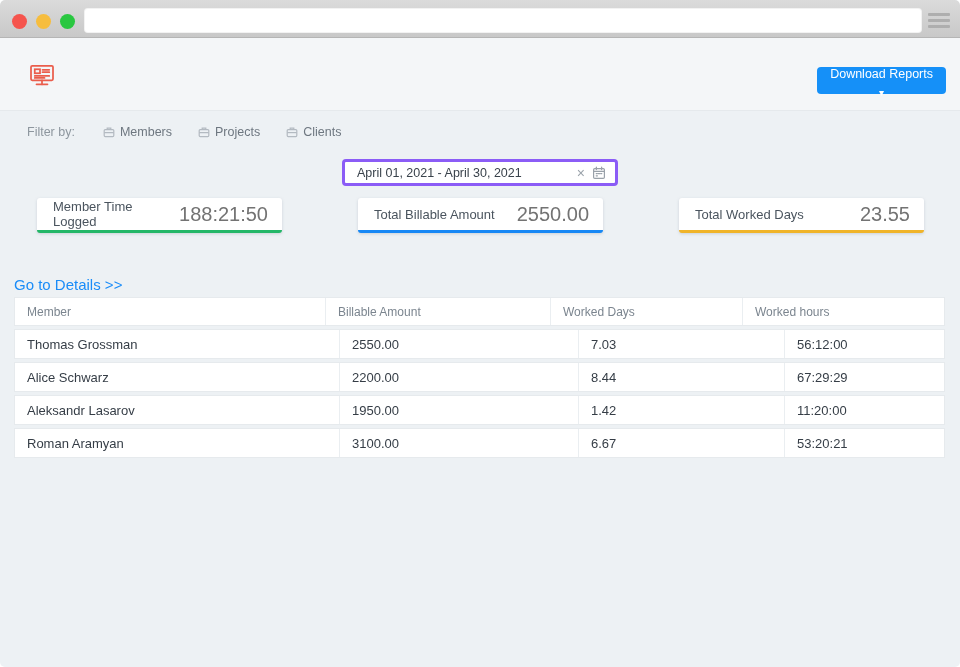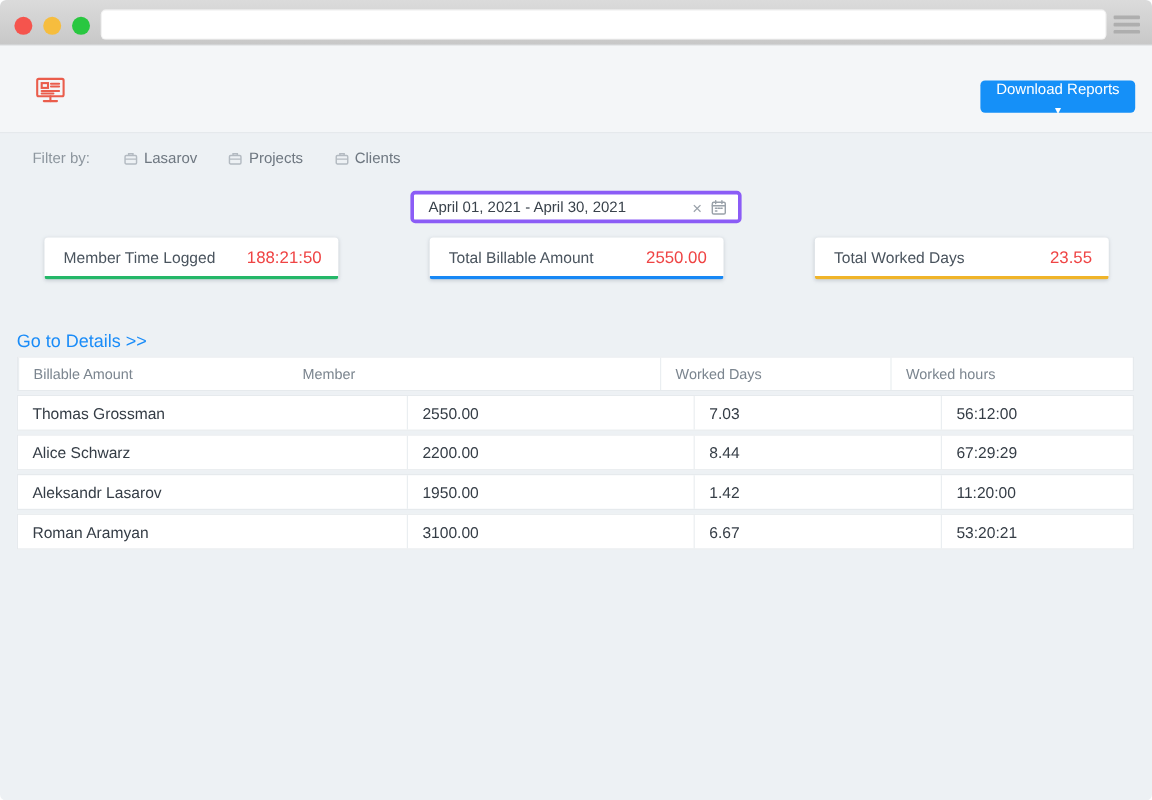--- a/index.html
+++ b/index.html
@@ -55,21 +55,21 @@
   .cal-btn { background:none; border:none; padding:0; cursor:pointer; display:flex; }
 
   
   .stats-row { position:absolute; top:198px; left:0; right:0; display:flex;
                justify-content:space-between; padding:0 36px 0 37px; }
   .card { width:245px; height:35px; background:#fff; border-radius:3px;
           border-bottom:3px solid #ccc; box-shadow:0 1px 3px rgba(140,152,164,0.35);
           display:flex; align-items:center; justify-content:space-between;
           padding:0 14px 0 16px; }
   .card-label { font-size:13px; color:#4a545e; }
-  .card-value { font-size:14px; color:#ef4444; }
+  .card-value { font-size:20px; color:#737373; }
 
   
   .details-link { position:absolute; top:276px; left:14px; font-size:15px;
                   font-weight:normal; color:#1a8cf8; text-decoration:none; cursor:pointer; }
 
   
   .table { position:absolute; top:297px; left:14px; width:931px; }
   .t-head, .t-row { display:flex; background:#fff; border:1px solid #e6eaed;
                     margin-bottom:3px; }
   .t-head { height:29px; }
@@ -122,21 +122,21 @@
 
   <div class="filter-row">
     <span class="filter-label">Filter by:</span>
 
     <span class="filter-item">
       <svg width="12" height="12" viewBox="0 0 12 12" fill="none" stroke="#b3bac1" stroke-width="1.2">
         <rect x="1.2" y="3.6" width="9.6" height="7" rx="1"></rect>
         <path d="M4.2 3.6 V2.2 h3.6 V3.6"></path>
         <line x1="1.2" y1="6.6" x2="10.8" y2="6.6"></line>
       </svg>
-      <span>Lasarov</span>
+      <span>Members</span>
     </span>
 
     <span class="filter-item">
       <svg width="12" height="12" viewBox="0 0 12 12" fill="none" stroke="#b3bac1" stroke-width="1.2">
         <rect x="1.2" y="3.6" width="9.6" height="7" rx="1"></rect>
         <path d="M4.2 3.6 V2.2 h3.6 V3.6"></path>
         <line x1="1.2" y1="6.6" x2="10.8" y2="6.6"></line>
       </svg>
       <span>Projects</span>
     </span>
@@ -182,22 +182,22 @@
     <div class="card" style="border-bottom-color: rgb(240, 180, 41);">
       <span class="card-label">Total Worked Days</span>
       <span class="card-value">23.55</span>
     </div>
   </div>
 
   <a class="details-link">Go to Details &gt;&gt;</a>
 
   <div class="table">
     <div class="t-head">
+      <div class="t-cell c1">Member</div>
       <div class="t-cell c2">Billable Amount</div>
-      <div class="t-cell c1">Member</div>
       <div class="t-cell c3">Worked Days</div>
       <div class="t-cell c4">Worked hours</div>
     </div>
 
     <div class="t-row">
       <div class="t-cell c1">Thomas Grossman</div>
       <div class="t-cell c2">2550.00</div>
       <div class="t-cell c3">7.03</div>
       <div class="t-cell c4">56:12:00</div>
     </div>

